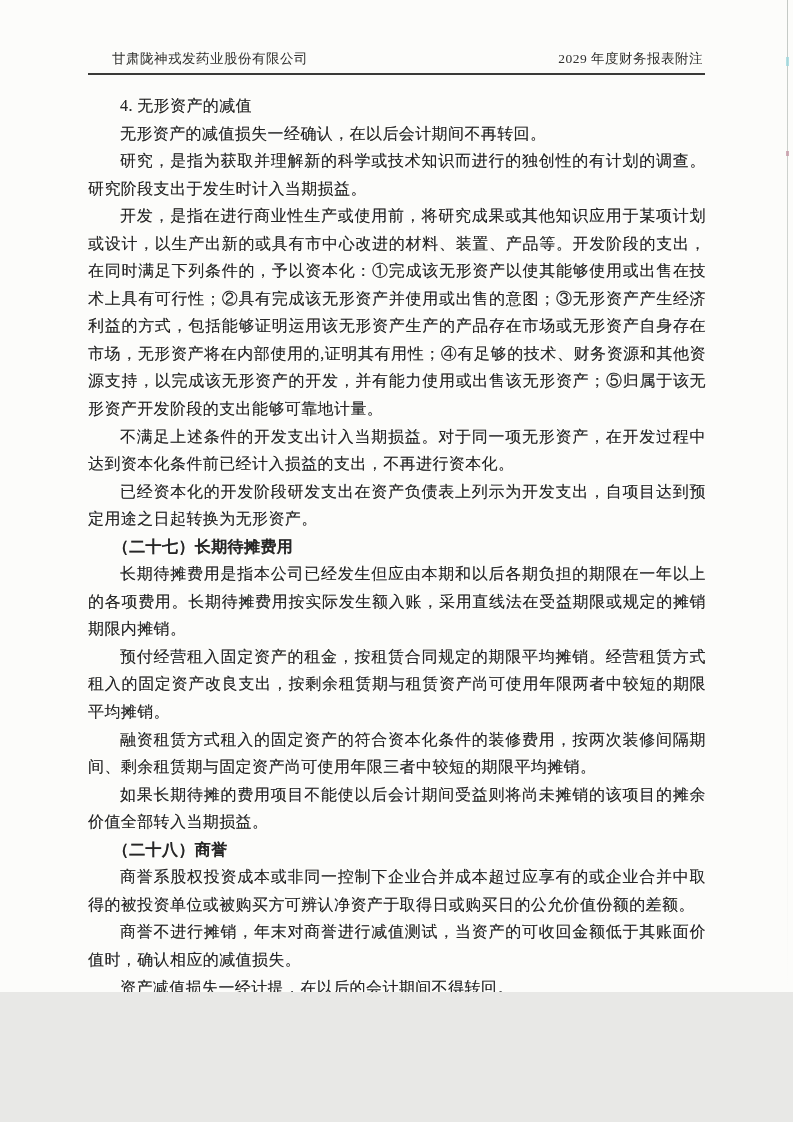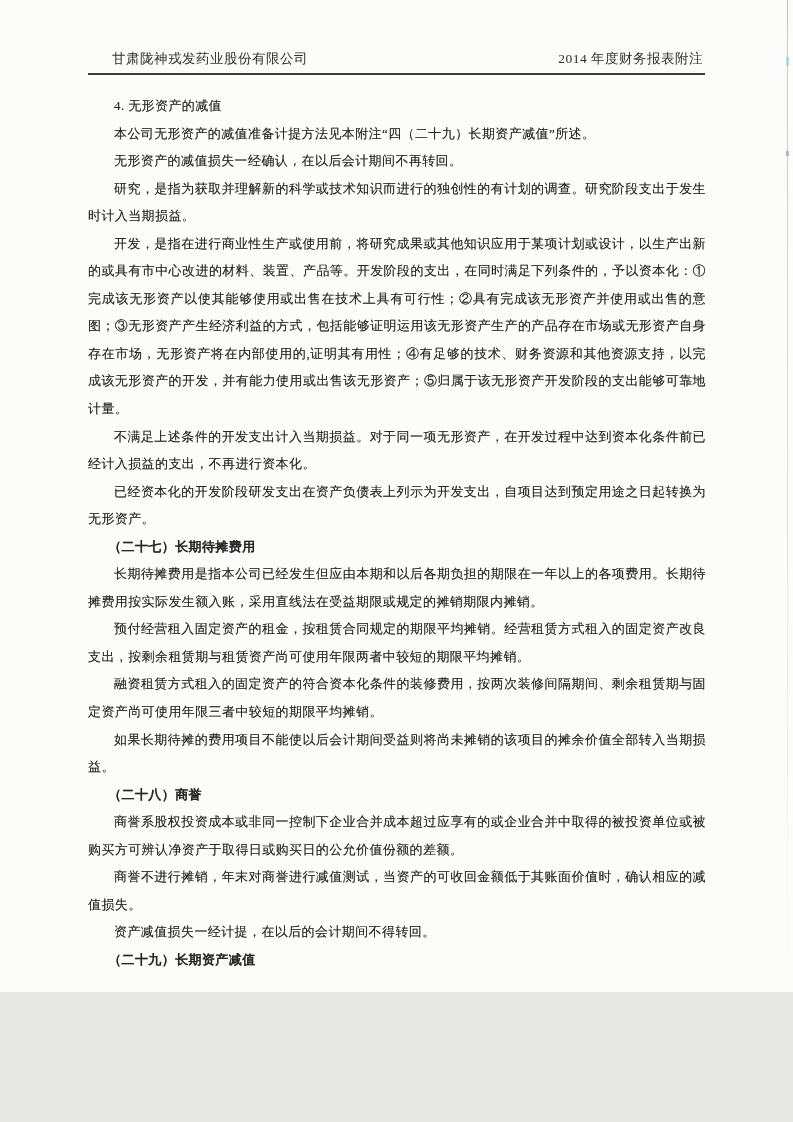--- a/index.html
+++ b/index.html
@@ -63,21 +63,21 @@
     letter-spacing: 0.5px;
     color: #2e2e2c;
   }
   .header .company { padding-left: 24px; }
   .header .doc-title { padding-right: 2px; }
   .body-text {
     position: absolute;
     left: 88px;
     width: 618px;
     top: 92px;
-    font-size: 13px;
+    font-size: 16px;
     line-height: 27.55px;
     letter-spacing: 0.4px;
     text-shadow: 0 0 0.4px rgba(30,30,30,0.45);
   }
   .blk { margin: 0; }
   .blk-item { text-indent: 2em; }
   .blk-para {
     text-indent: 2em;
     text-align: justify;
   }
@@ -103,26 +103,25 @@
 <body>
 
 <div class="page">
 
   <div class="scan-edge"></div>
   <div class="speck-cyan"></div>
   <div class="speck-pink"></div>
 
   <div class="header">
     <span class="company">甘肃陇神戎发药业股份有限公司</span>
-    <span class="doc-title">2014 年度财务报表附注</span>
+    <span class="doc-title">2029 年度财务报表附注</span>
   </div>
 
   <div class="body-text">
     <p class="blk blk-item">4. 无形资产的减值</p>
-    <p class="blk blk-para">本公司无形资产的减值准备计提方法见本附注“四（二十九）长期资产减值”所述。</p>
     <p class="blk blk-para">无形资产的减值损失一经确认，在以后会计期间不再转回。</p>
     <p class="blk blk-para">研究，是指为获取并理解新的科学或技术知识而进行的独创性的有计划的调查。研究阶段支出于发生时计入当期损益。</p>
     <p class="blk blk-para">开发，是指在进行商业性生产或使用前，将研究成果或其他知识应用于某项计划或设计，以生产出新的或具有市中心改进的材料、装置、产品等。开发阶段的支出，在同时满足下列条件的，予以资本化：①完成该无形资产以使其能够使用或出售在技术上具有可行性；②具有完成该无形资产并使用或出售的意图；③无形资产产生经济利益的方式，包括能够证明运用该无形资产生产的产品存在市场或无形资产自身存在市场，无形资产将在内部使用的,证明其有用性；④有足够的技术、财务资源和其他资源支持，以完成该无形资产的开发，并有能力使用或出售该无形资产；⑤归属于该无形资产开发阶段的支出能够可靠地计量。</p>
     <p class="blk blk-para">不满足上述条件的开发支出计入当期损益。对于同一项无形资产，在开发过程中达到资本化条件前已经计入损益的支出，不再进行资本化。</p>
     <p class="blk blk-para">已经资本化的开发阶段研发支出在资产负债表上列示为开发支出，自项目达到预定用途之日起转换为无形资产。</p>
     <p class="blk blk-heading">（二十七）长期待摊费用</p>
     <p class="blk blk-para">长期待摊费用是指本公司已经发生但应由本期和以后各期负担的期限在一年以上的各项费用。长期待摊费用按实际发生额入账，采用直线法在受益期限或规定的摊销期限内摊销。</p>
     <p class="blk blk-para">预付经营租入固定资产的租金，按租赁合同规定的期限平均摊销。经营租赁方式租入的固定资产改良支出，按剩余租赁期与租赁资产尚可使用年限两者中较短的期限平均摊销。</p>
     <p class="blk blk-para">融资租赁方式租入的固定资产的符合资本化条件的装修费用，按两次装修间隔期间、剩余租赁期与固定资产尚可使用年限三者中较短的期限平均摊销。</p>
     <p class="blk blk-para">如果长期待摊的费用项目不能使以后会计期间受益则将尚未摊销的该项目的摊余价值全部转入当期损益。</p>

